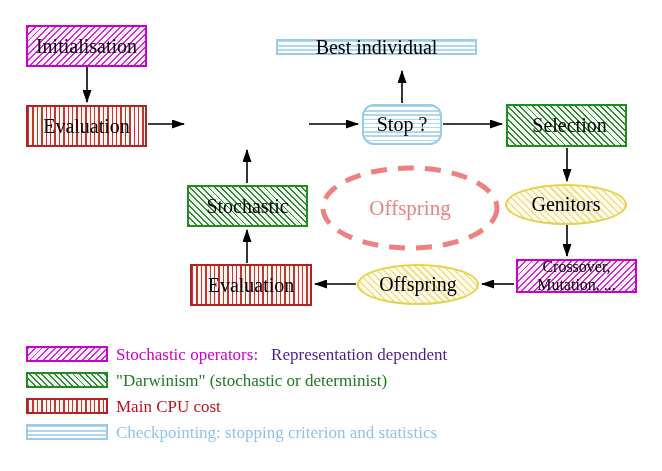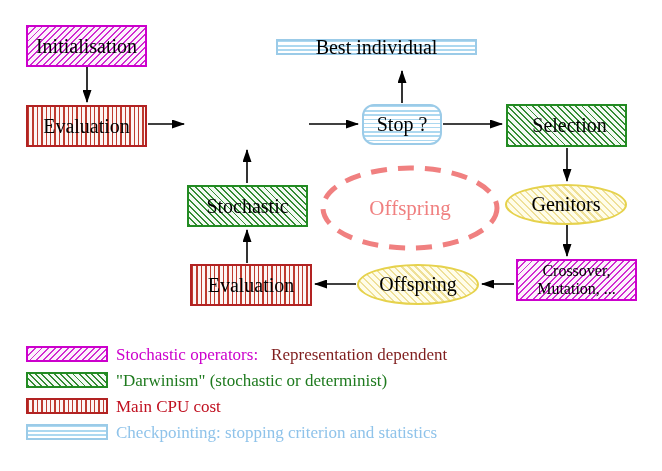--- a/index.html
+++ b/index.html
@@ -50,21 +50,21 @@
     background: repeating-linear-gradient(45deg, #EFE098 0 1.6px, #FFFDE9 1.6px 5px);
   }
   
   #node-initialisation   { left: 26px;  top: 25px;  width: 121px; height: 42px; }
   #node-evaluation-top   { left: 26px;  top: 105px; width: 121px; height: 42px; }
   #node-parents          { left: 188px; top: 100px; width: 120px; height: 46px; }
   #node-best-individual  { left: 276px; top: 39px;  width: 201px; height: 16px; }
   #node-stop             { left: 362px; top: 104px; width: 80px;  height: 41px; border-radius: 12px; }
   #node-selection        { left: 506px; top: 104px; width: 121px; height: 43px; padding-left: 6px; }
   #node-genitors         { left: 505px; top: 184px; width: 122px; height: 41px; }
-  #node-crossover        { left: 516px; top: 259px; width: 121px; height: 42px;
+  #node-crossover        { left: 516px; top: 259px; width: 121px; height: 34px;
                            flex-direction: column; font-size: 16px; line-height: 18px; }
   #node-offspring        { left: 357px; top: 264px; width: 122px; height: 41px; }
   #node-evaluation-bot   { left: 190px; top: 264px; width: 122px; height: 42px; }
   #node-replacement      { left: 187px; top: 185px; width: 121px; height: 42px; }
   #generation-label {
     position: absolute;
     left: 323px; top: 168px; width: 174px; height: 80px;
     display: flex; align-items: center; justify-content: center;
     color: #F08080; font-size: 21px;
   }
@@ -83,21 +83,21 @@
   }
   #legend-swatch-1 { top: 346px; }
   #legend-swatch-2 { top: 372px; }
   #legend-swatch-3 { top: 398px; }
   #legend-swatch-4 { top: 424px; }
   #legend-text-1 { top: 344px; }
   #legend-text-2 { top: 370px; }
   #legend-text-3 { top: 396px; }
   #legend-text-4 { top: 422px; }
   .lg-magenta { color: #CC00CC; }
-  .lg-gold    { color: #7f1d1d; margin-left: 13px; }
+  .lg-gold    { color: #4c1d95; margin-left: 13px; }
   .lg-green   { color: #1E7A1E; }
   .lg-red     { color: #C01020; }
   .lg-blue    { color: #8FC3EA; }
 </style>
 </head>
 <body>
 
 <div class="canvas">
 
   <svg class="overlay">

